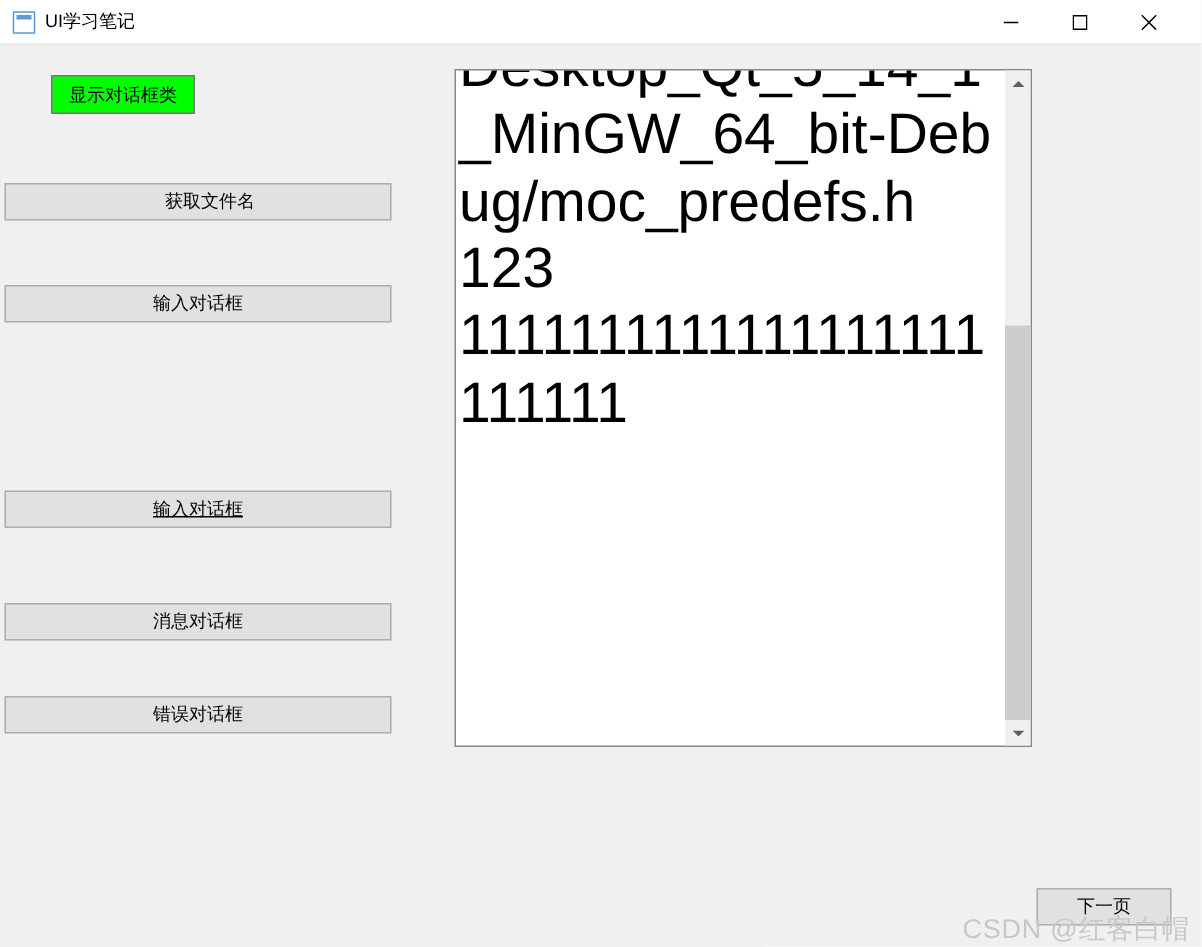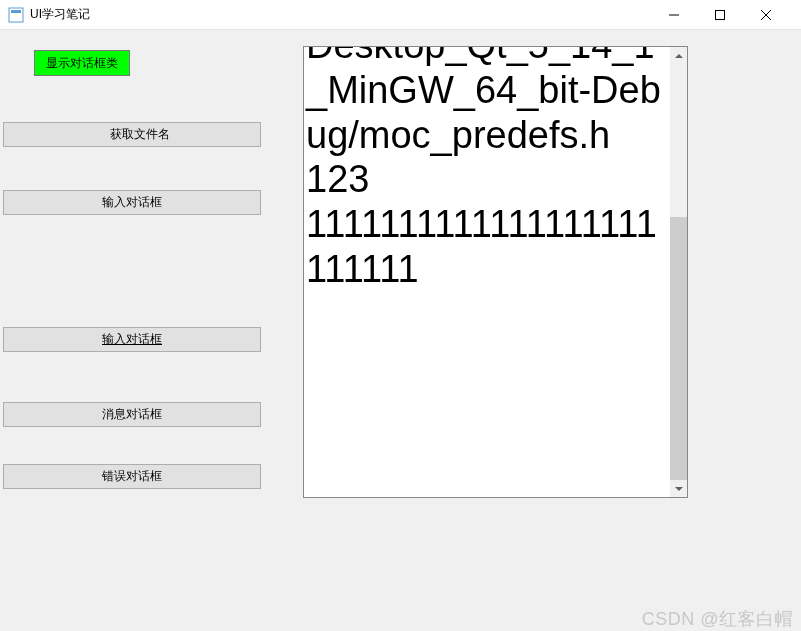--- a/index.html
+++ b/index.html
@@ -236,16 +236,19 @@
       <div class="thumb"></div>
       <div class="arrow down">
         <svg width="8" height="4" viewBox="0 0 8 4">
             <polygon points="0,0 8,0 4,4" fill="#606060"></polygon>
           </svg>
       </div>
     </div>
   </div>
 
   <div class="bottom-buttons">
+    <div class="nav-btn">
+      <span>下一页</span>
+    </div>
   </div>
 
   <div class="watermark">CSDN @红客白帽</div>
 </div>
 
 </body></html>

